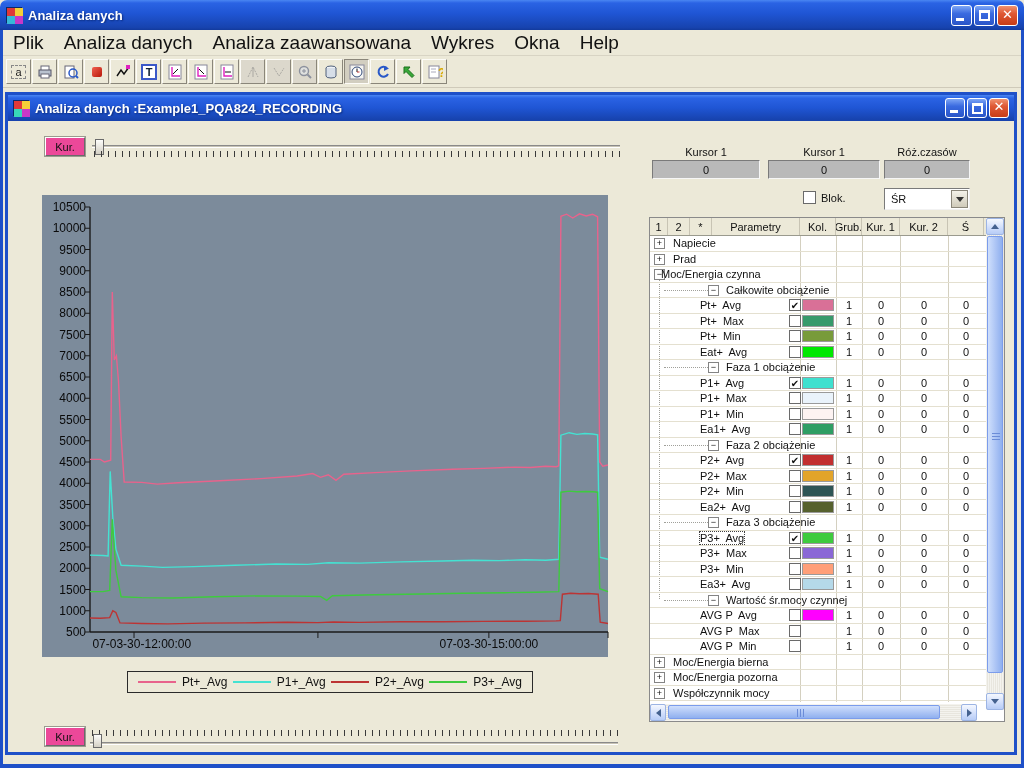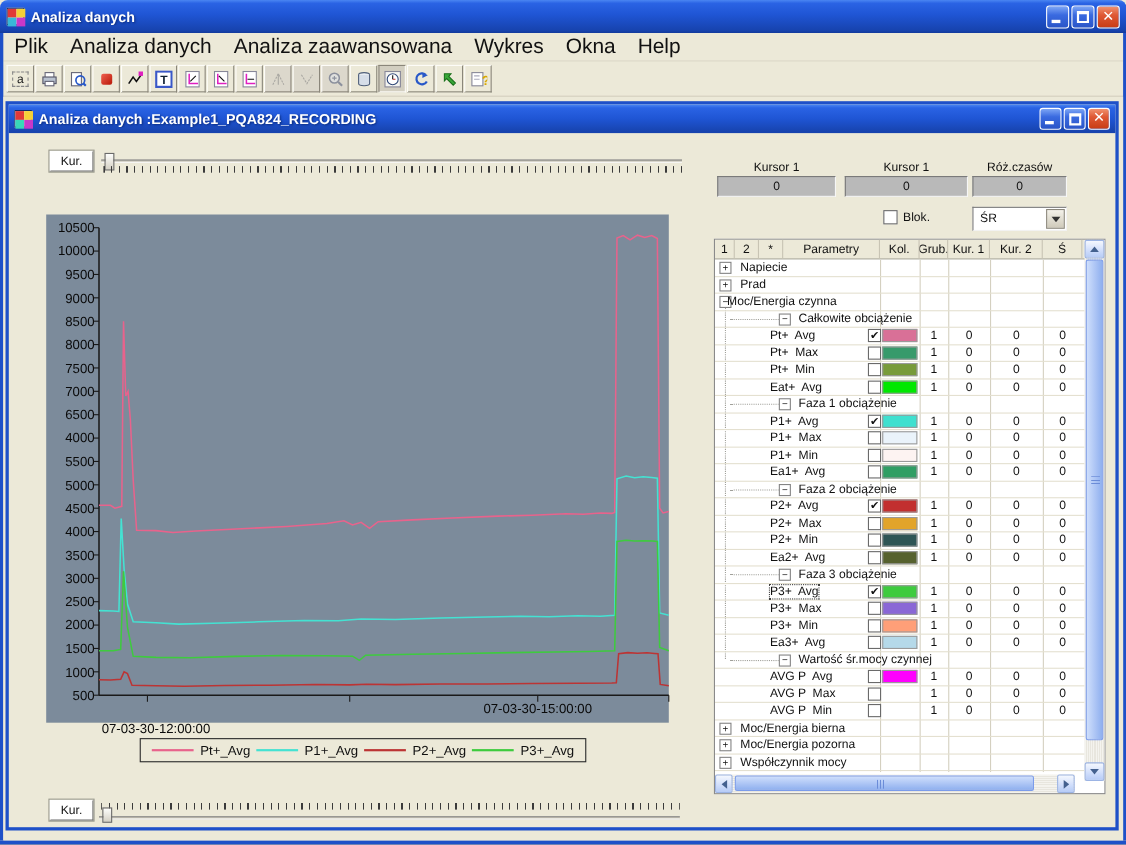--- a/index.html
+++ b/index.html
@@ -41,21 +41,21 @@
   .sideB{left:0;top:764px;width:1024px;height:4px;background:#1e50c8;}
   .mdibg{left:3px;top:88px;width:1018px;height:676px;background:#ece9d8;}
 
   
   .child{left:5px;top:92px;width:1012px;height:663px;background:#ece9d8;border:3px solid #1e50c8;}
   .ctitle{left:8px;top:95px;width:1006px;height:26px;
     background:linear-gradient(180deg,#4a86f2 0%,#2a63e4 12%,#1f55d4 50%,#1743ae 95%);
     display:flex;align-items:center;padding:10px 5px;color:#fff;}
 
   
-  .kurbtn{width:40px;height:19px;background:#ffffff;border:1px solid;border-color:#fff #6a6a6a #6a6a6a #fff;
+  .kurbtn{width:40px;height:19px;background:#ec4899;border:1px solid;border-color:#fff #6a6a6a #6a6a6a #fff;
     outline:1px solid #9a9a8e;font-size:11px;display:flex;align-items:center;justify-content:center;color:#111;}
   .slider{height:22px;}
   .s-track{position:absolute;left:0;right:4px;height:3px;border-top:1px solid #8a8a8a;border-bottom:1px solid #fff;background:#c6c2b4;}
   .s-ticks{position:absolute;left:2px;right:4px;height:6px;
     background:repeating-linear-gradient(90deg,#3a3a3a 0 1px,transparent 1px 7px);}
   .s-thumb{position:absolute;width:9px;height:16px;background:linear-gradient(180deg,#fdfdfb,#d4d0c4);
     border:1px solid #6a6a6a;}
 
   
   .chart{left:42px;top:195px;width:566px;height:462px;background:#7c8b9b;}
@@ -344,21 +344,21 @@
         <line x1="227.92" y1="425" x2="227.92" y2="431" stroke="#1a1a1a" stroke-width="1"></line>
         <line x1="398.86" y1="425" x2="398.86" y2="431" stroke="#1a1a1a" stroke-width="1"></line>
         <line x1="518" y1="425" x2="518" y2="431" stroke="#1a1a1a" stroke-width="1"></line>
         <line x1="0" y1="0" x2="0" y2="425" stroke="#1a1a1a" stroke-width="1.4"></line>
         <line x1="0" y1="425" x2="518" y2="425" stroke="#1a1a1a" stroke-width="1.4"></line>
         <polyline points="0.0,252.4 10.4,252.4 14.5,255.0 20.7,253.3 22.3,85.0 24.3,153.0 26.4,148.8 28.5,174.3 31.1,229.5 34.2,275.0 51.8,275.4 67.3,277.1 88.1,275.8 129.5,273.7 170.9,271.6 207.2,269.0 222.7,266.5 230.5,270.3 238.3,267.8 246.0,273.3 253.8,267.3 284.9,265.6 321.2,263.9 362.6,262.2 393.7,261.4 424.8,260.1 440.3,260.5 455.8,259.3 466.2,259.7 468.8,258.8 470.9,9.3 476.6,7.2 482.8,11.0 489.5,6.8 496.2,8.9 502.5,7.2 507.6,9.8 509.7,255.0 512.8,259.3 518.0,258.0" fill="none" stroke="#e8638c" stroke-width="1.4"></polyline>
         <polyline points="0.0,348.1 13.0,348.5 18.1,348.9 20.2,264.4 22.8,310.3 25.9,342.1 31.1,358.3 51.8,359.1 72.5,360.4 103.6,359.6 145.0,358.3 186.5,357.0 217.6,357.4 238.3,355.7 269.4,356.1 310.8,354.9 352.2,354.0 383.3,353.2 409.2,353.6 435.1,352.8 455.8,353.2 468.8,352.3 470.9,228.2 479.2,225.7 486.9,227.4 494.7,226.5 502.5,227.0 507.6,227.8 509.7,350.2 518.0,352.3" fill="none" stroke="#44e2d2" stroke-width="1.4"></polyline>
         <polyline points="0.0,411.0 10.4,411.2 19.7,410.6 22.8,403.8 25.9,405.4 30.0,415.9 51.8,416.5 77.7,416.9 114.0,416.1 155.4,415.9 196.8,415.2 227.9,415.6 243.5,415.0 269.4,415.4 310.8,414.8 352.2,414.8 393.7,414.4 435.1,414.2 466.2,413.9 470.3,413.7 472.4,387.2 480.7,386.3 489.5,386.8 498.3,386.5 505.1,387.0 508.2,387.2 510.2,415.2 518.0,416.5" fill="none" stroke="#bc3434" stroke-width="1.4"></polyline>
         <polyline points="0.0,384.6 13.0,384.6 19.7,383.4 22.3,312.4 25.9,363.4 31.1,389.7 51.8,390.6 82.9,391.0 124.3,389.7 165.8,388.9 207.2,389.1 230.5,389.5 236.7,393.3 242.4,388.7 284.9,387.8 331.5,387.0 373.0,386.3 414.4,385.7 445.5,385.3 468.8,384.6 470.9,285.2 479.2,284.1 486.9,284.8 496.2,284.5 503.5,284.8 507.6,285.2 509.7,381.7 518.0,384.6" fill="none" stroke="#3ecb3e" stroke-width="1.4"></polyline>
       </svg>
-      <div class="xlab" style="left: 99.8px; top: 460px;">07-03-30-12:00:00</div>
+      <div class="xlab" style="left: 99.8px; top: 442px;">07-03-30-12:00:00</div>
       <div class="xlab" style="left: 446.86px; top: 442px;">07-03-30-15:00:00</div>
     </div>
 
   <div class="abs legend" id="legend">
       <span class="litem">
         <i class="lline" style="background: rgb(232, 99, 140);"></i>
         <span class="ltext">Pt+_Avg</span>
       </span>
       <span class="litem">
         <i class="lline" style="background: rgb(68, 226, 210);"></i>

